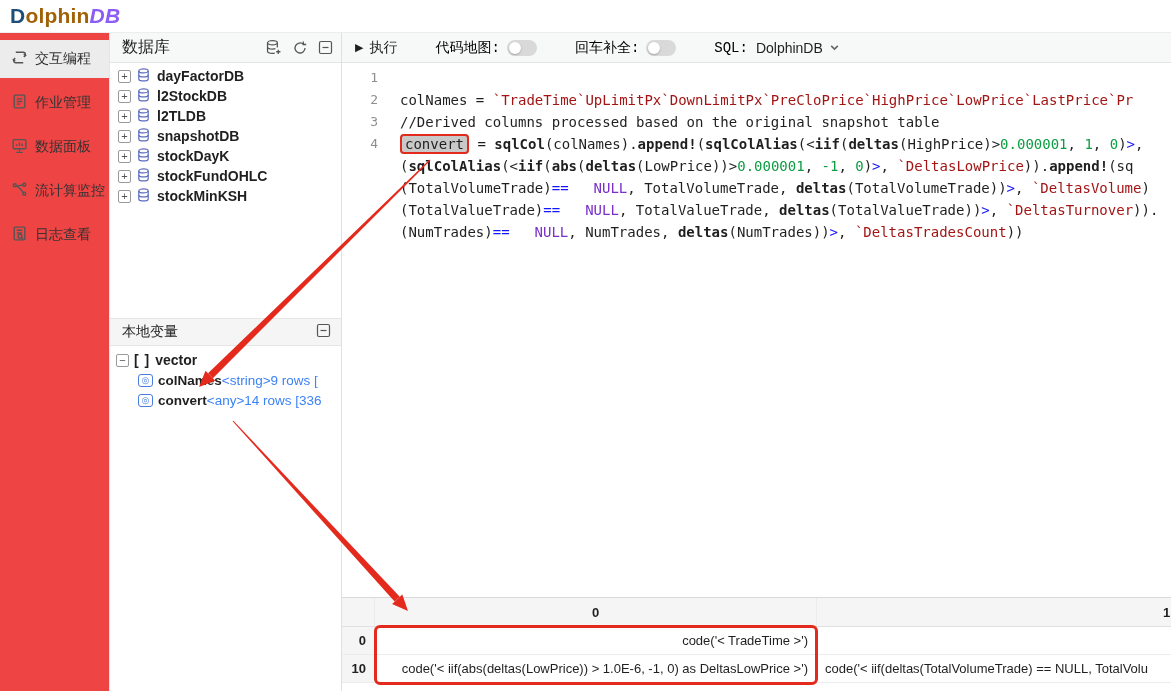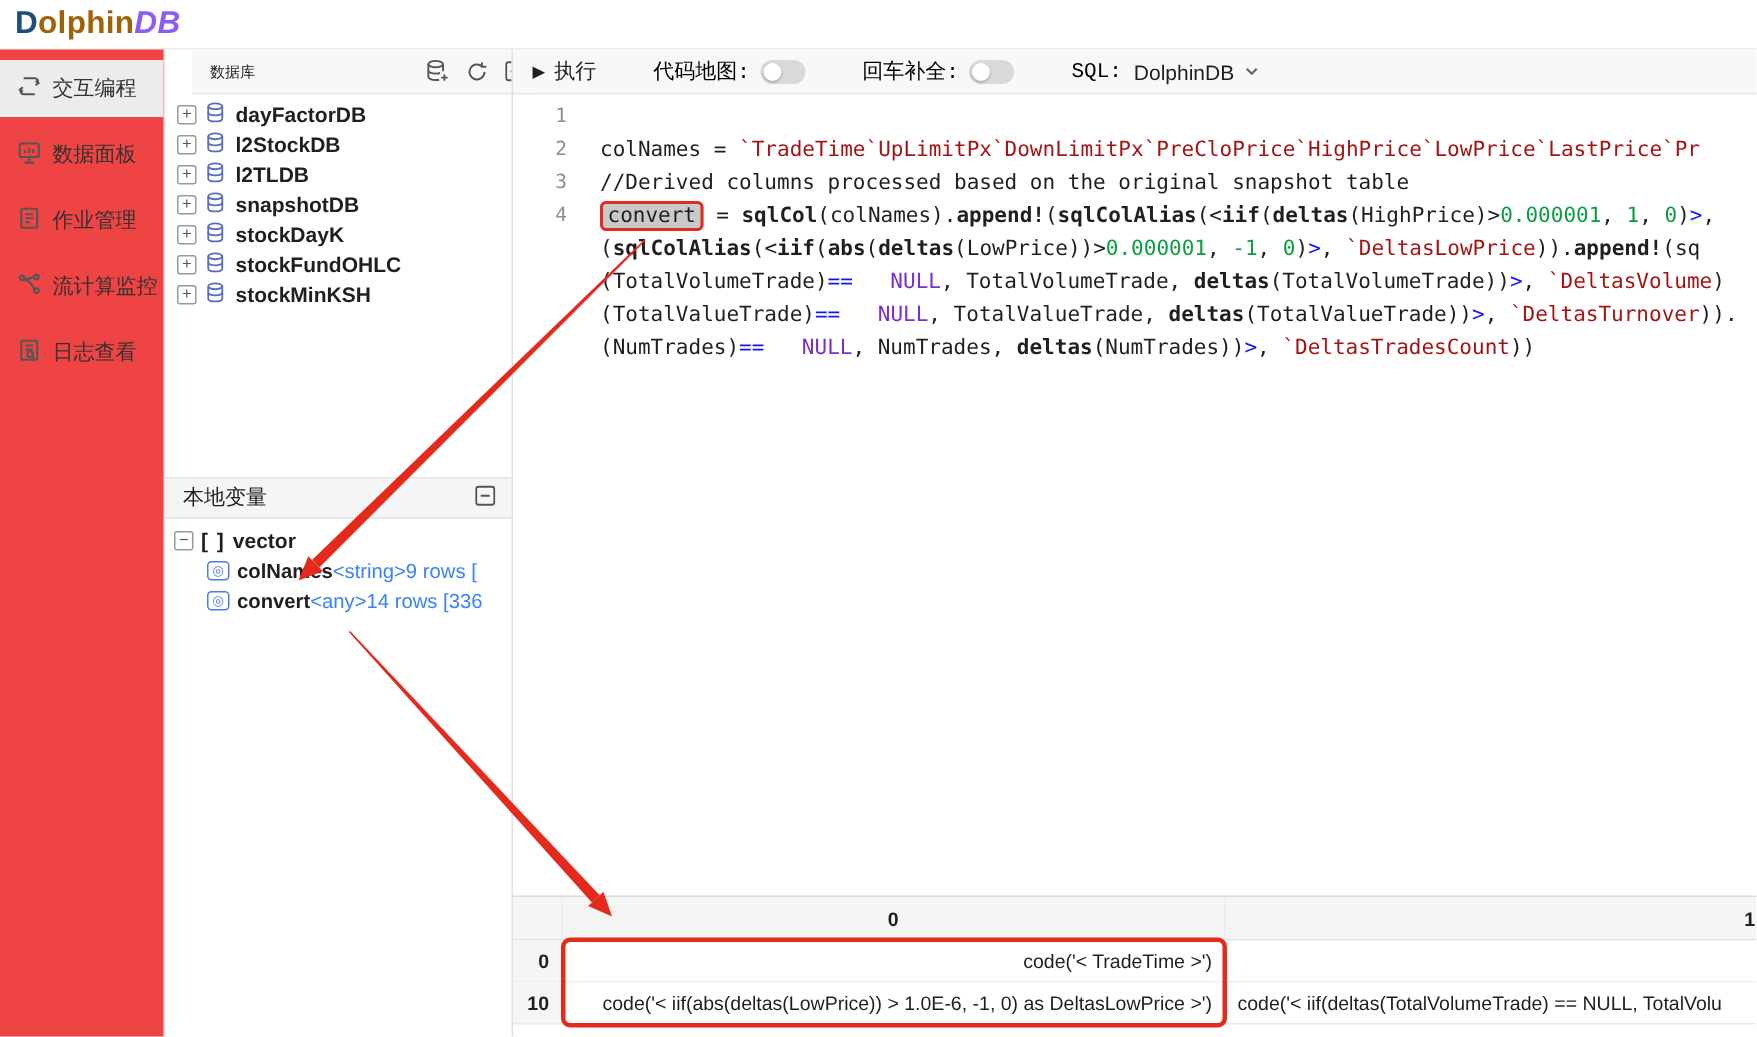--- a/index.html
+++ b/index.html
@@ -14,21 +14,21 @@
   #logo .lg-db  { color:#8b5cf6; font-style:italic; font-weight:800; }
 
   
   #sidebar { position:absolute; left:0; top:33px; width:110px; height:658px; background:#ef4444; border-right:1px solid #e6e6e6; padding-top:7px; }
   .side-item { display:flex; align-items:center; gap:7px; height:38px; padding-left:11px; font-size:14px; color:#333; cursor:pointer; margin-bottom:6px; }
   .side-item.active { background:#ececec; }
   .side-item svg { flex:0 0 auto; }
 
   
   .band { position:absolute; top:33px; height:30px; background:#f7f8f8; border-bottom:1px solid #e4e4e4; }
-  #tree-header { left:128px; width:231px; display:flex; align-items:center; padding:0 8px 0 12px; font-size:10px; }
+  #tree-header { left:110px; width:231px; display:flex; align-items:center; padding:0 8px 0 12px; font-size:16px; }
   #tree-header .spacer { flex:1; }
   #tree-header .hicon { margin-left:10px; cursor:pointer; display:flex; align-items:center; }
   #editor-toolbar { left:341px; width:830px; display:flex; align-items:center; gap:0; padding-left:14px; font-size:14px; }
   .tb-group { display:flex; align-items:center; margin-right:38px; }
   .tb-label { color:#000000;font-family:Liberation Mono, monospace; }
   .toggle { width:30px; height:16px; border-radius:9px; background:var(--toggle-off); margin-left:7px; position:relative; cursor:pointer; }
   .toggle .knob { position:absolute; left:2px; top:2px; width:12px; height:12px; border-radius:50%; background:#fff; box-shadow:0 1px 2px rgba(0,0,0,.25); }
   .play { color:#1f1f1f; font-size:11px; margin-right:6px; }
   .chev { margin-left:6px; display:flex; align-items:center; }
 
@@ -96,31 +96,31 @@
       <span><svg width="17" height="17" viewBox="0 0 16 16" fill="none" stroke="#555" stroke-width="1.3">
           <path d="M4.5 3h7a2 2 0 0 1 2 2v1.2"></path>
           <path d="M12 4.6L13.8 6l-1.8 1.4"></path>
           <path d="M11.5 13h-7a2 2 0 0 1-2-2V9.8"></path>
           <path d="M4 11.4L2.2 10 4 8.6"></path>
         </svg></span>
       <span>交互编程</span>
     </div>
     <div class="side-item">
       <span><svg width="17" height="17" viewBox="0 0 16 16" fill="none" stroke="#555" stroke-width="1.3">
+          <rect x="3" y="2" width="10" height="12" rx="1"></rect>
+          <path d="M5.5 5.5h5M5.5 8h5M5.5 10.5h3"></path>
+        </svg></span>
+      <span>作业管理</span>
+    </div>
+    <div class="side-item">
+      <span><svg width="17" height="17" viewBox="0 0 16 16" fill="none" stroke="#555" stroke-width="1.3">
           <rect x="2" y="2.5" width="12" height="8.5" rx="1"></rect>
           <path d="M8 11v2.5M5 14.5h6M5.5 8.5V6.8M8 8.5V5.2M10.5 8.5V6"></path>
         </svg></span>
       <span>数据面板</span>
-    </div>
-    <div class="side-item">
-      <span><svg width="17" height="17" viewBox="0 0 16 16" fill="none" stroke="#555" stroke-width="1.3">
-          <rect x="3" y="2" width="10" height="12" rx="1"></rect>
-          <path d="M5.5 5.5h5M5.5 8h5M5.5 10.5h3"></path>
-        </svg></span>
-      <span>作业管理</span>
     </div>
     <div class="side-item">
       <span><svg width="17" height="17" viewBox="0 0 16 16" fill="none" stroke="#555" stroke-width="1.3">
           <circle cx="3.5" cy="4" r="1.4"></circle>
           <circle cx="12.5" cy="3.5" r="1.4"></circle>
           <circle cx="12.5" cy="12" r="1.4"></circle>
           <path d="M5 4.5c3 .5 5-1 6.2-1M5 5c4 1 5.5 5 6.3 6"></path>
         </svg></span>
       <span>流计算监控</span>
     </div>

